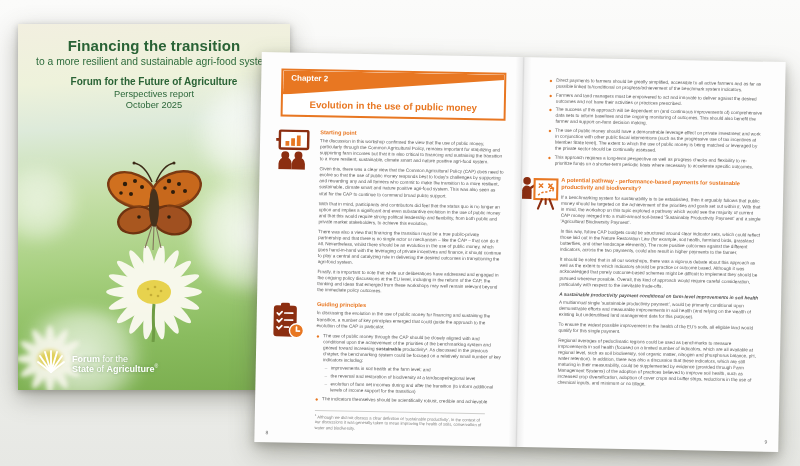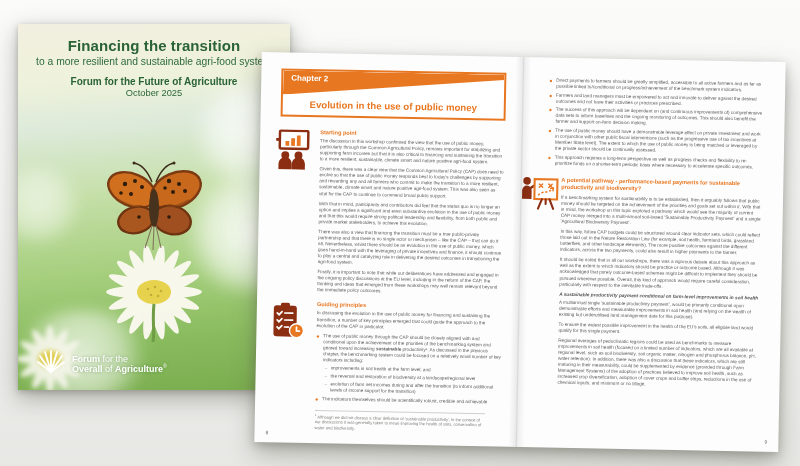--- a/index.html
+++ b/index.html
@@ -148,38 +148,39 @@
         <path d="M94 44 q -14 8 -22 6" stroke="#8a4515" stroke-width="2" fill="none" opacity=".7"></path>
         <ellipse cx="59" cy="52" rx="5" ry="19" fill="#46321d"></ellipse>
         <path d="M57 70 L 50 92 M61 70 L 66 92 M59 70 L 58 94" stroke="#83755c" stroke-width="1.1" fill="none"></path>
       </g>
     </svg>
 
     <div class="cover-text">
       <div class="cover-title">Financing the transition</div>
       <div class="cover-sub">to a more resilient and sustainable agri-food system</div>
       <div class="cover-org">Forum for the Future of Agriculture</div>
+      <div class="cover-type">Perspectives report</div>
       <div class="cover-date">October 2025</div>
     </div>
 
     <div class="cover-logo">
       <svg width="30" height="24" viewBox="0 0 30 24">
         <g stroke="#ffffff" stroke-width="1.9" stroke-linecap="round">
           <line x1="15" y1="22" x2="2" y2="12"></line>
           <line x1="15" y1="22" x2="4" y2="6"></line>
           <line x1="15" y1="22" x2="9" y2="2"></line>
           <line x1="15" y1="22" x2="15" y2="1"></line>
           <line x1="15" y1="22" x2="21" y2="2"></line>
           <line x1="15" y1="22" x2="26" y2="6"></line>
           <line x1="15" y1="22" x2="28" y2="12"></line>
         </g>
       </svg>
       <div class="logo-text">
         <div><b>Forum</b><span> for the</span></div>
-        <div><b>Overall</b><span> of </span><b>Agriculture</b><sup>®</sup></div>
+        <div><b>State</b><span> of </span><b>Agriculture</b><sup>®</sup></div>
       </div>
     </div>
   </div>
 
   <div class="spread">
     <div class="spine"></div>
 
     <div class="page pl">
       <div class="page-inner">
 

